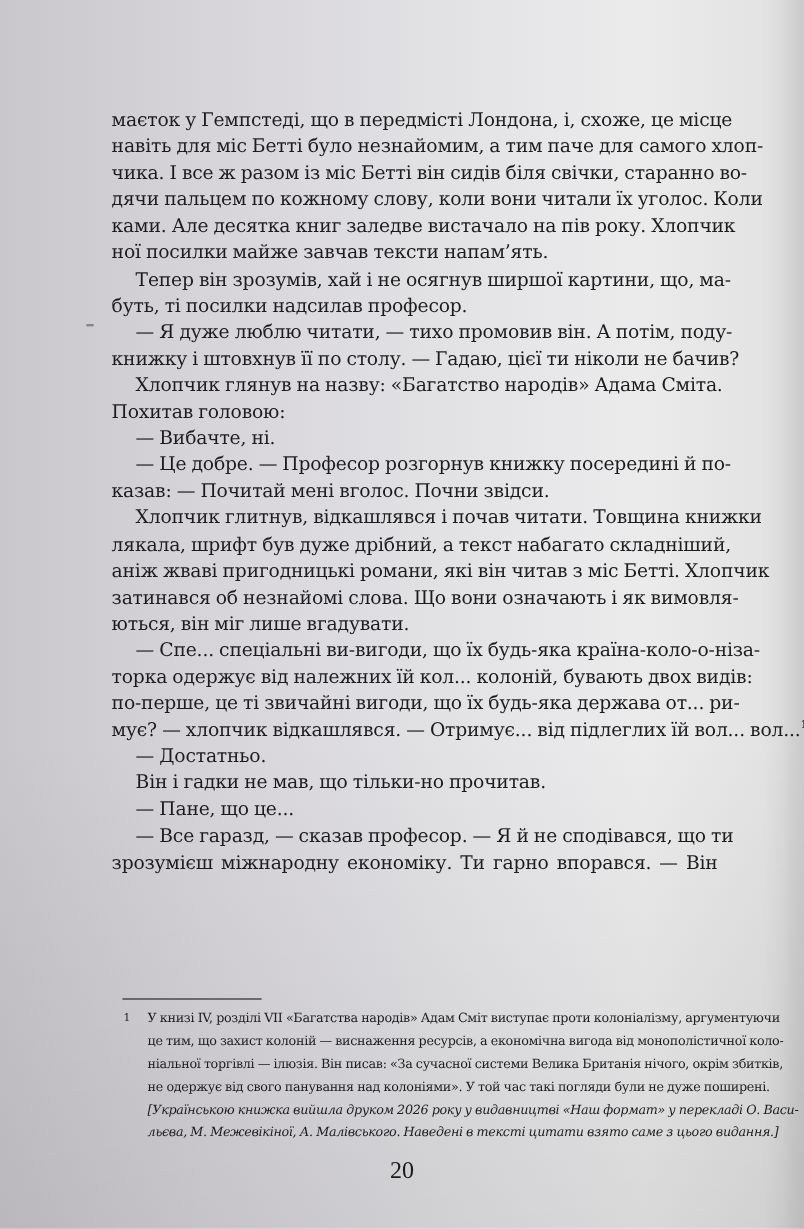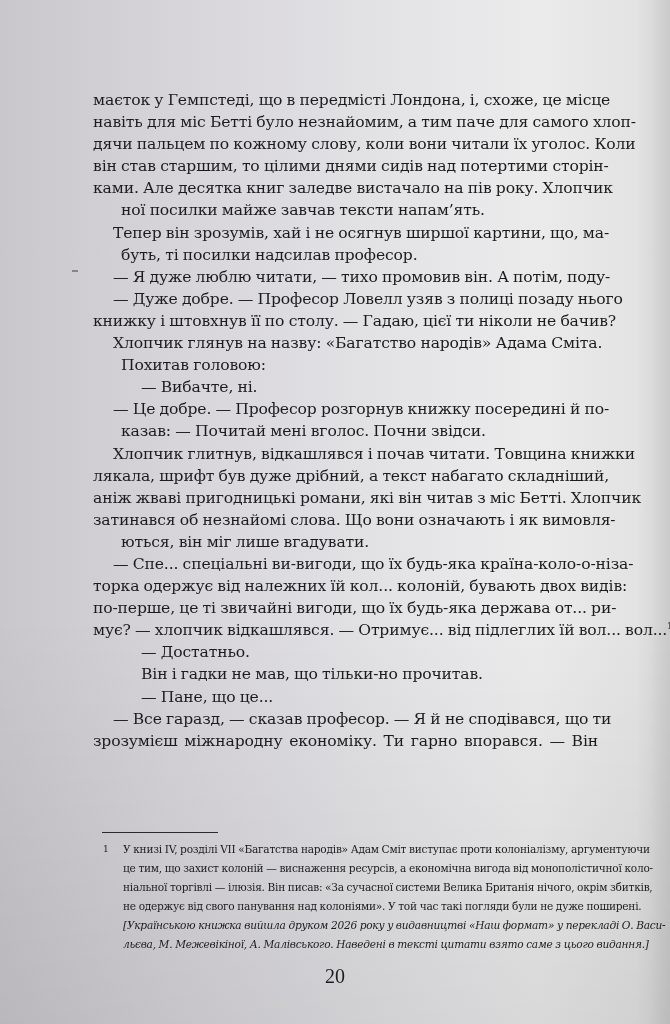--- a/index.html
+++ b/index.html
@@ -25,21 +25,21 @@
   .line {
     display: block;
     height: 22.1px; line-height: 22.1px;
     font-size: 15.6px;
     white-space: nowrap;
     text-align: justify;
     text-align-last: justify;
     letter-spacing: -0.15px;
     word-spacing: -0.5px;
   }
-  .line.last { text-align-last: left; margin-left: 28px; }
+  .line.last { text-align-last: left; }
   .line.indent { padding-left: 20px; }
   .footnote-rule {
     position: absolute; left: 102px; top: 832px; width: 116px; height: 1px;
     background: #2a2a2a;
   }
   .footnotes {
     position: absolute; left: 103px; top: 840px; width: 494px;
   }
   .fn-line {
     display: block; height: 19px; line-height: 19px;
@@ -65,28 +65,27 @@
 <body>
 
 <div class="edge-right"></div>
 <div class="page-shade"></div>
 
 <span class="speck" style="left:72px; top:270px;"></span>
 
 <div class="body-text" id="body-text">
     <span class="line"><span>маєток у Гемпстеді, що в передмісті Лондона, і, схоже, це місце</span></span>
     <span class="line"><span>навіть для міс Бетті було незнайомим, а тим паче для самого хлоп-</span></span>
+    <span class="line"><span>чика. І все ж разом із міс Бетті він сидів біля свічки, старанно во-</span></span>
     <span class="line"><span>дячи пальцем по кожному слову, коли вони читали їх уголос. Коли</span></span>
-    <span class="line"><span>він став старшим, то цілими днями сидів над потертими сторін-</span></span>
     <span class="line"><span>ками. Але десятка книг заледве вистачало на пів року. Хлопчик</span></span>
     <span class="line last"><span>ної посилки майже завчав тексти напам’ять.</span></span>
     <span class="line indent"><span>Тепер він зрозумів, хай і не осягнув ширшої картини, що, ма-</span></span>
     <span class="line last"><span>буть, ті посилки надсилав професор.</span></span>
     <span class="line indent"><span>— Я дуже люблю читати, — тихо промовив він. А потім, поду-</span></span>
-    <span class="line indent"><span>— Дуже добре. — Професор Ловелл узяв з полиці позаду нього</span></span>
     <span class="line"><span>книжку і штовхнув її по столу. — Гадаю, цієї ти ніколи не бачив?</span></span>
     <span class="line indent"><span>Хлопчик глянув на назву: «Багатство народів» Адама Сміта.</span></span>
     <span class="line last"><span>Похитав головою:</span></span>
     <span class="line indent last"><span>— Вибачте, ні.</span></span>
     <span class="line indent"><span>— Це добре. — Професор розгорнув книжку посередині й по-</span></span>
     <span class="line last"><span>казав: — Почитай мені вголос. Почни звідси.</span></span>
     <span class="line indent"><span>Хлопчик глитнув, відкашлявся і почав читати. Товщина книжки</span></span>
     <span class="line"><span>лякала, шрифт був дуже дрібний, а текст набагато складніший,</span></span>
     <span class="line"><span>аніж жваві пригодницькі романи, які він читав з міс Бетті. Хлопчик</span></span>
     <span class="line"><span>затинався об незнайомі слова. Що вони означають і як вимовля-</span></span>

